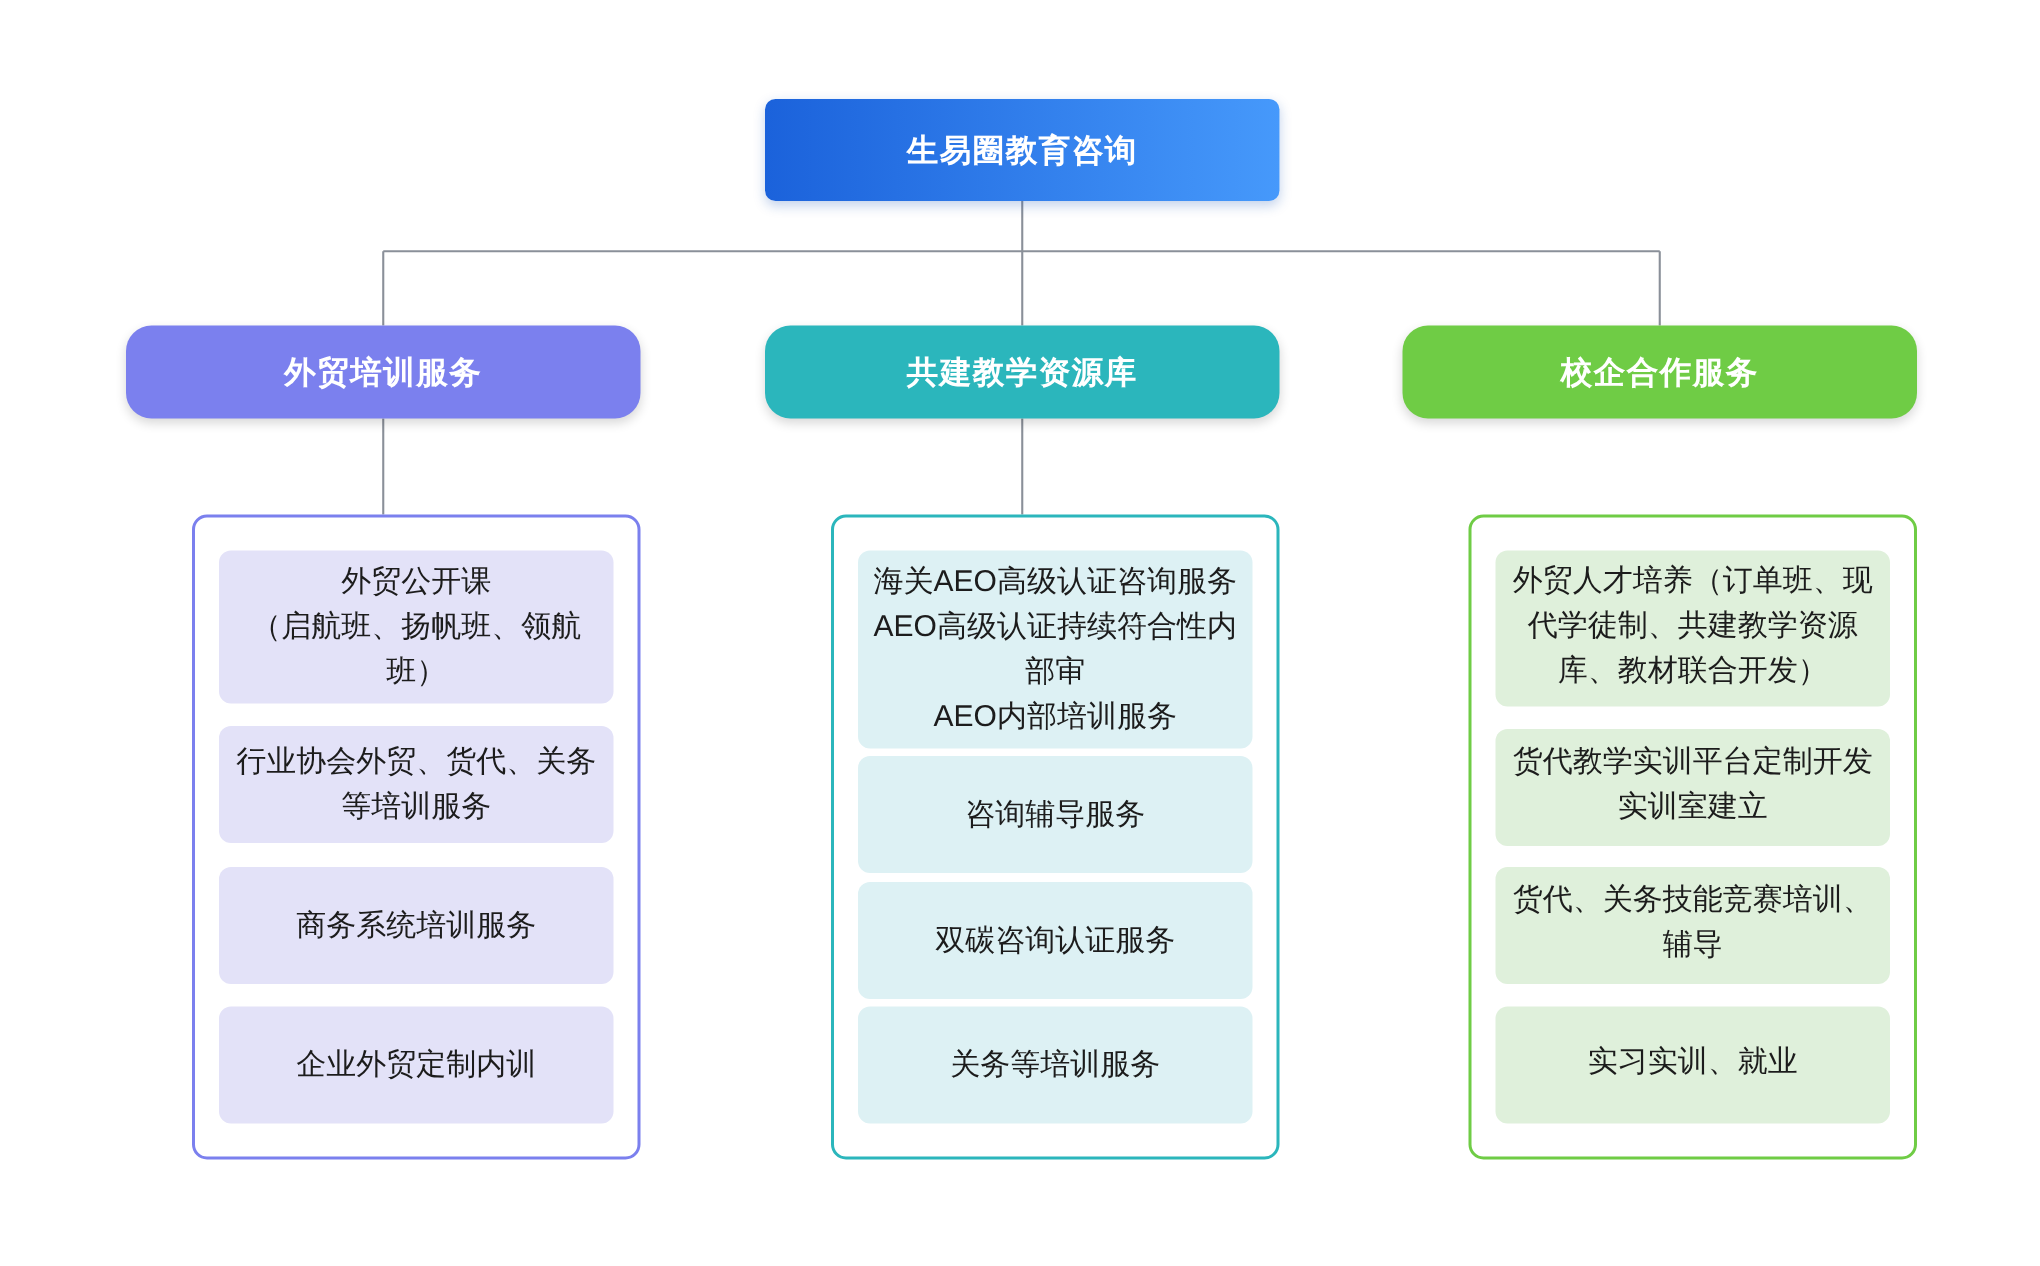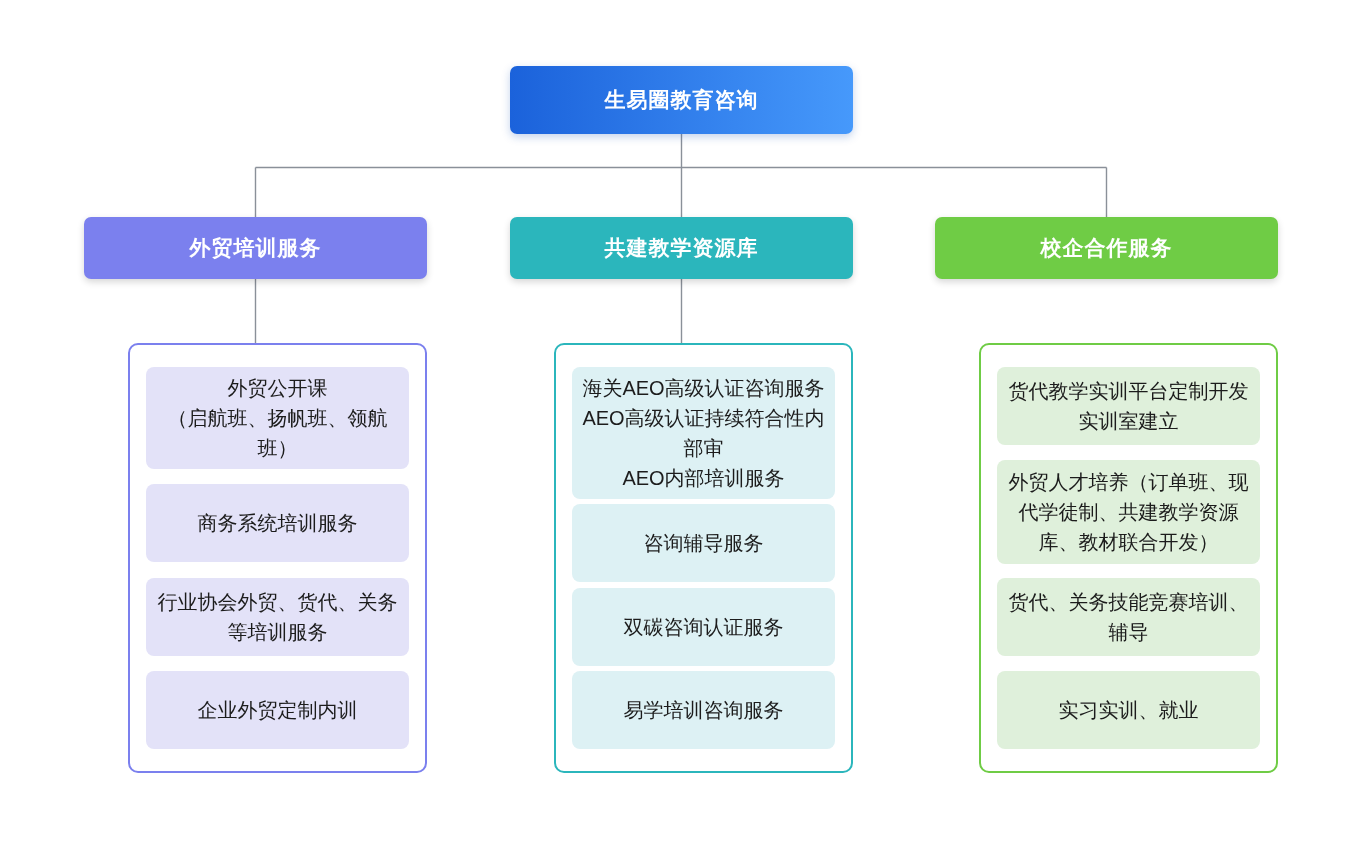--- a/index.html
+++ b/index.html
@@ -16,24 +16,24 @@
     position: absolute; left: 510px; top: 54px; width: 343px; height: 68px;
     border-radius: 7px; display: flex; align-items: center; justify-content: center;
     background: linear-gradient(90deg, var(--g1, #1B62DB), var(--g2, #4699FB));
     color: #ffffff; font-size: 21px; font-weight: bold; letter-spacing: 1px;
     box-shadow: 0 3px 8px rgba(20, 80, 180, 0.25); z-index: 1; margin-top: 12px;
   }
 
   .branch { position: absolute; top: 217px; width: 343px; z-index: 1; }
   .branch-1 { left: 84px; }
   .branch-2 { left: 510px; }
-  .branch-3 { left: 935px; }
+  .branch-3 { left: 935px; font-family: Liberation Mono, monospace; }
 
   .branch-header {
-    height: 62px; border-radius: 7px;
+    height: 62px; border-radius: 17px;
     display: flex; align-items: center; justify-content: center;
     background: var(--accent); color: #ffffff;
     font-size: 21px; font-weight: bold; letter-spacing: 1px;
     box-shadow: 0 3px 7px rgba(0, 0, 0, 0.16);
   }
 
   .branch-container {
     margin-top: 64px; height: 430px; border-radius: 10px;
     background: #ffffff; border: 2px solid var(--accent);
     display: flex; flex-direction: column; justify-content: space-between;
@@ -69,46 +69,46 @@
     <span>生易圈教育咨询</span>
   </div>
 
   <div class="branch branch-1" style="--accent: #7B80EE; --item-bg: #E3E2F8;">
     <div class="branch-header">
       <span>外贸培训服务</span>
     </div>
     <div class="branch-container">
       <div class="branch-item">外贸公开课
 （启航班、扬帆班、领航班）</div>
+      <div class="branch-item">行业协会外贸、货代、关务等培训服务</div>
       <div class="branch-item">商务系统培训服务</div>
-      <div class="branch-item">行业协会外贸、货代、关务等培训服务</div>
       <div class="branch-item">企业外贸定制内训</div>
     </div>
   </div>
 
   <div class="branch branch-2" style="--accent: #2BB6BC; --item-bg: #DDF1F4;">
     <div class="branch-header">
       <span>共建教学资源库</span>
     </div>
     <div class="branch-container">
       <div class="branch-item tall">海关AEO高级认证咨询服务
 AEO高级认证持续符合性内部审
 AEO内部培训服务</div>
       <div class="branch-item">咨询辅导服务</div>
       <div class="branch-item">双碳咨询认证服务</div>
-      <div class="branch-item">易学培训咨询服务</div>
+      <div class="branch-item">关务等培训服务</div>
     </div>
   </div>
 
   <div class="branch branch-3" style="--accent: #6FCC45; --item-bg: #DFF0DB;">
     <div class="branch-header">
       <span>校企合作服务</span>
     </div>
     <div class="branch-container">
+      <div class="branch-item tall">外贸人才培养（订单班、现代学徒制、共建教学资源库、教材联合开发）</div>
       <div class="branch-item">货代教学实训平台定制开发
 实训室建立</div>
-      <div class="branch-item tall">外贸人才培养（订单班、现代学徒制、共建教学资源库、教材联合开发）</div>
       <div class="branch-item">货代、关务技能竞赛培训、辅导</div>
       <div class="branch-item">实习实训、就业</div>
     </div>
   </div>
 
 </div>
 
 </body></html>

